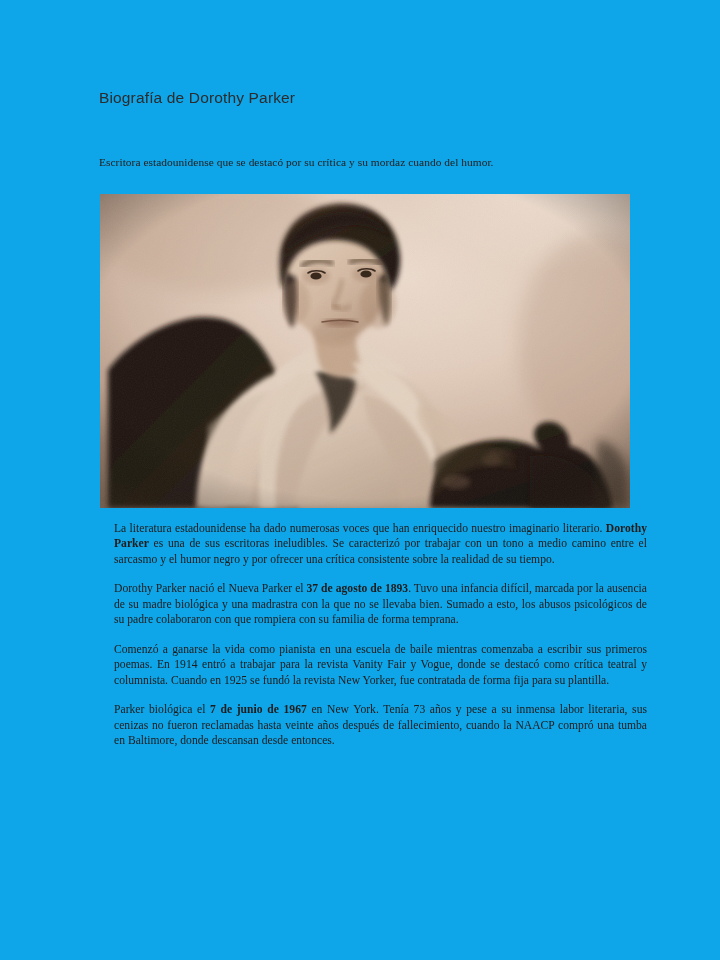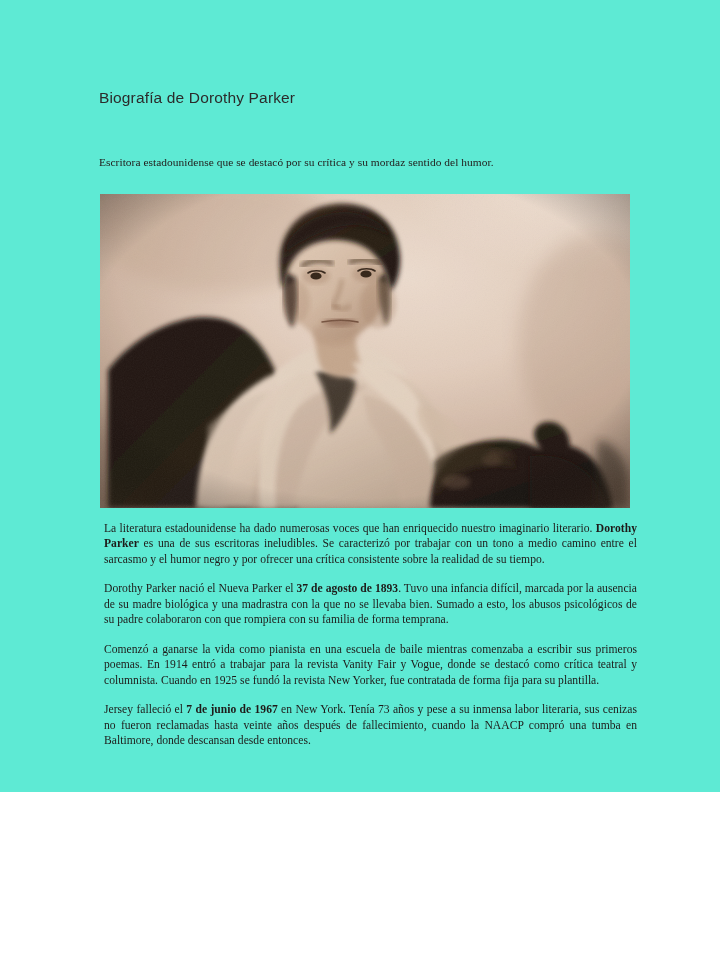--- a/index.html
+++ b/index.html
@@ -12,22 +12,22 @@
     height: 960px;
     overflow: hidden;
     font-family: "Liberation Serif", serif;
     color: #1b1b1b;
     -webkit-font-smoothing: antialiased;
   }
 
   .page {
     position: relative;
     width: 720px;
-    height: 792px;
-    background: #5eead4;
+    height: 960px;
+    background: #0ea5e9;
     box-sizing: border-box;
   }
 
   .content {
     position: absolute;
     left: 99px;
     top: 0;
     width: 532px;
   }
 
@@ -66,21 +66,21 @@
   }
   .photo-wrap svg {
     display: block;
     width: 530px;
     height: 314px;
   }
 
   
   .body-block {
     position: absolute;
-    left: 104px;
+    left: 114px;
     top: 521px;
     width: 533px;
   }
   .para {
     font-family: "Liberation Serif", serif;
     font-size: 11.6px;
     line-height: 1.335;
     color: #1e1b19;
     text-align: justify;
     text-justify: inter-word;
@@ -90,21 +90,21 @@
   .para:last-child { margin-bottom: 0; }
   .para b { font-weight: 700; }
 </style>
 </head>
 <body>
 
 <div class="page">
 
   <div class="content">
     <h1 class="doc-title">Biografía de Dorothy Parker</h1>
-    <p class="doc-subtitle">Escritora estadounidense que se destacó por su crítica y su mordaz sentido del humor.</p>
+    <p class="doc-subtitle">Escritora estadounidense que se destacó por su crítica y su mordaz cuando del humor.</p>
   </div>
 
   <div class="photo-wrap">
     <svg viewBox="0 0 530 314" preserveAspectRatio="none">
       <defs>
 
         <radialGradient id="bgGrad" cx="58%" cy="26%" r="78%">
           <stop offset="0%" stop-color="#f7e9de"></stop>
           <stop offset="38%" stop-color="#eedbcd"></stop>
           <stop offset="70%" stop-color="#d8c0b0"></stop>
@@ -251,16 +251,16 @@
       <rect width="530" height="314" fill="#8a5f3c" opacity="0.10"></rect>
       <rect width="530" height="314" fill="url(#vig)"></rect>
       <rect width="530" height="314" filter="url(#grain)" opacity="0.5"></rect>
     </svg>
   </div>
 
   <div class="body-block">
     <p class="para"><span>La literatura estadounidense ha dado numerosas voces que han enriquecido nuestro imaginario literario. </span><b>Dorothy Parker</b><span> es una de sus escritoras ineludibles. Se caracterizó por trabajar con un tono a medio camino entre el sarcasmo y el humor negro y por ofrecer una crítica consistente sobre la realidad de su tiempo.</span></p>
     <p class="para"><span>Dorothy Parker nació el Nueva Parker el </span><b>37 de agosto de 1893</b><span>. Tuvo una infancia difícil, marcada por la ausencia de su madre biológica y una madrastra con la que no se llevaba bien. Sumado a esto, los abusos psicológicos de su padre colaboraron con que rompiera con su familia de forma temprana.</span></p>
     <p class="para"><span>Comenzó a ganarse la vida como pianista en una escuela de baile mientras comenzaba a escribir sus primeros poemas. En 1914 entró a trabajar para la revista Vanity Fair y Vogue, donde se destacó como crítica teatral y columnista. Cuando en 1925 se fundó la revista New Yorker, fue contratada de forma fija para su plantilla.</span></p>
-    <p class="para"><span>Jersey falleció el </span><b>7 de junio de 1967</b><span> en New York. Tenía 73 años y pese a su inmensa labor literaria, sus cenizas no fueron reclamadas hasta veinte años después de fallecimiento, cuando la NAACP compró una tumba en Baltimore, donde descansan desde entonces.</span></p>
+    <p class="para"><span>Parker biológica el </span><b>7 de junio de 1967</b><span> en New York. Tenía 73 años y pese a su inmensa labor literaria, sus cenizas no fueron reclamadas hasta veinte años después de fallecimiento, cuando la NAACP compró una tumba en Baltimore, donde descansan desde entonces.</span></p>
   </div>
 
 </div>
 
 </body></html>

